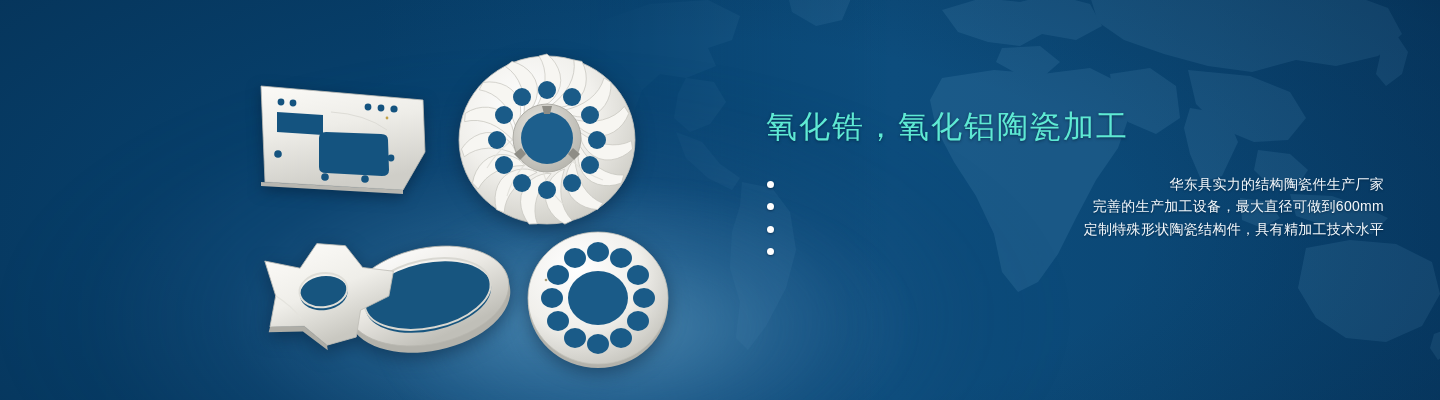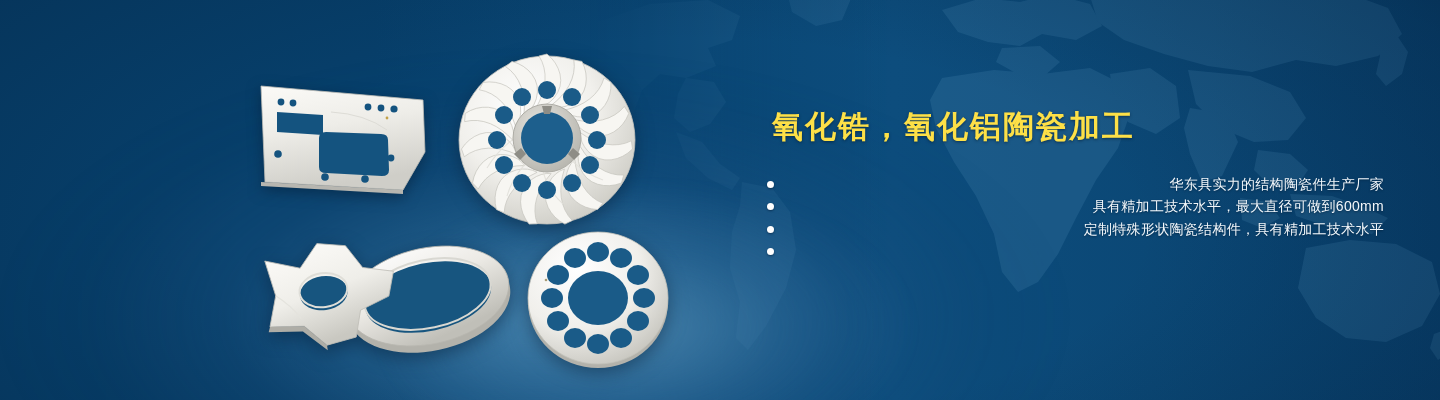--- a/index.html
+++ b/index.html
@@ -96,26 +96,26 @@
   .valvedisc{left:522px;top:228px;width:152px;height:140px;}
   .valvedisc svg{width:100%;height:100%;display:block;
      filter:drop-shadow(0 5px 9px rgba(3,30,55,.5));}
 
   
   .copy{
     position:absolute;
     left:764px;top:108px;width:620px;
   }
   .headline{
-    color:#fde047;
+    color:#5eead4;
     font-size:31px;
     line-height:1.25;
     letter-spacing:2px;
-    font-weight:700;
-    margin:0 0 26px 8px;
+    font-weight:400;
+    margin:0 0 26px 2px;
     text-shadow:0 1px 3px rgba(3,28,52,.65);
     white-space:nowrap;
   }
   .bullets{list-style:none;margin:0;padding:0;text-align:right;}
   .bullets li{
     position:relative;
     color:#f2f7fb;
     font-size:14px;
     line-height:22px;
     padding-left:22px;
@@ -374,21 +374,21 @@
 
     <h1 class="headline">氧化锆，氧化铝陶瓷加工</h1>
 
     <ul class="bullets">
       <li>
         <span class="dot"></span>
         <span>华东具实力的结构陶瓷件生产厂家</span>
       </li>
       <li>
         <span class="dot"></span>
-        <span>具有精加工技术水平，最大直径可做到600mm</span>
+        <span>完善的生产加工设备，最大直径可做到600mm</span>
       </li>
       <li>
         <span class="dot"></span>
         <span>定制特殊形状陶瓷结构件，具有精加工技术水平</span>
       </li>
       <li>
         <span class="dot"></span>
       </li>
     </ul>
   </div>

